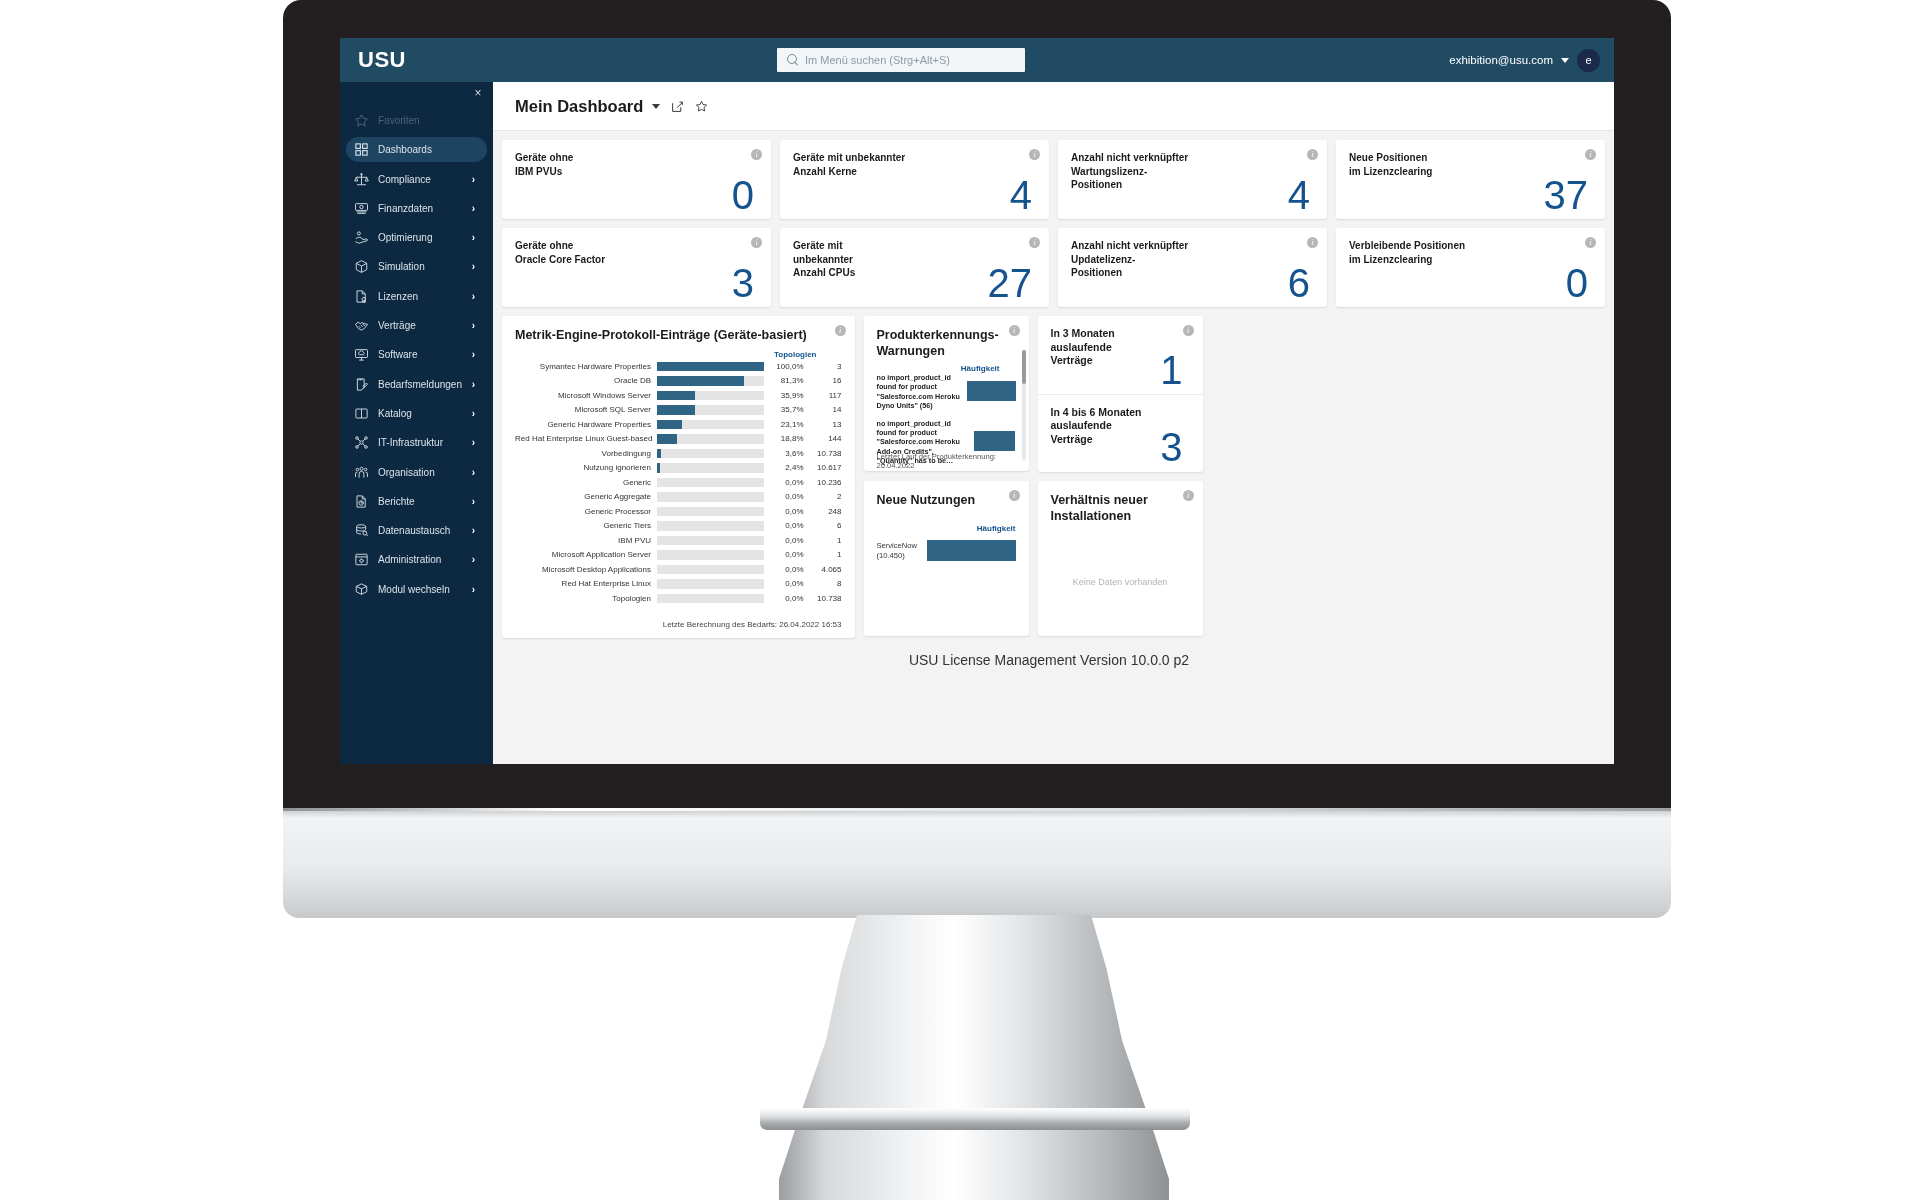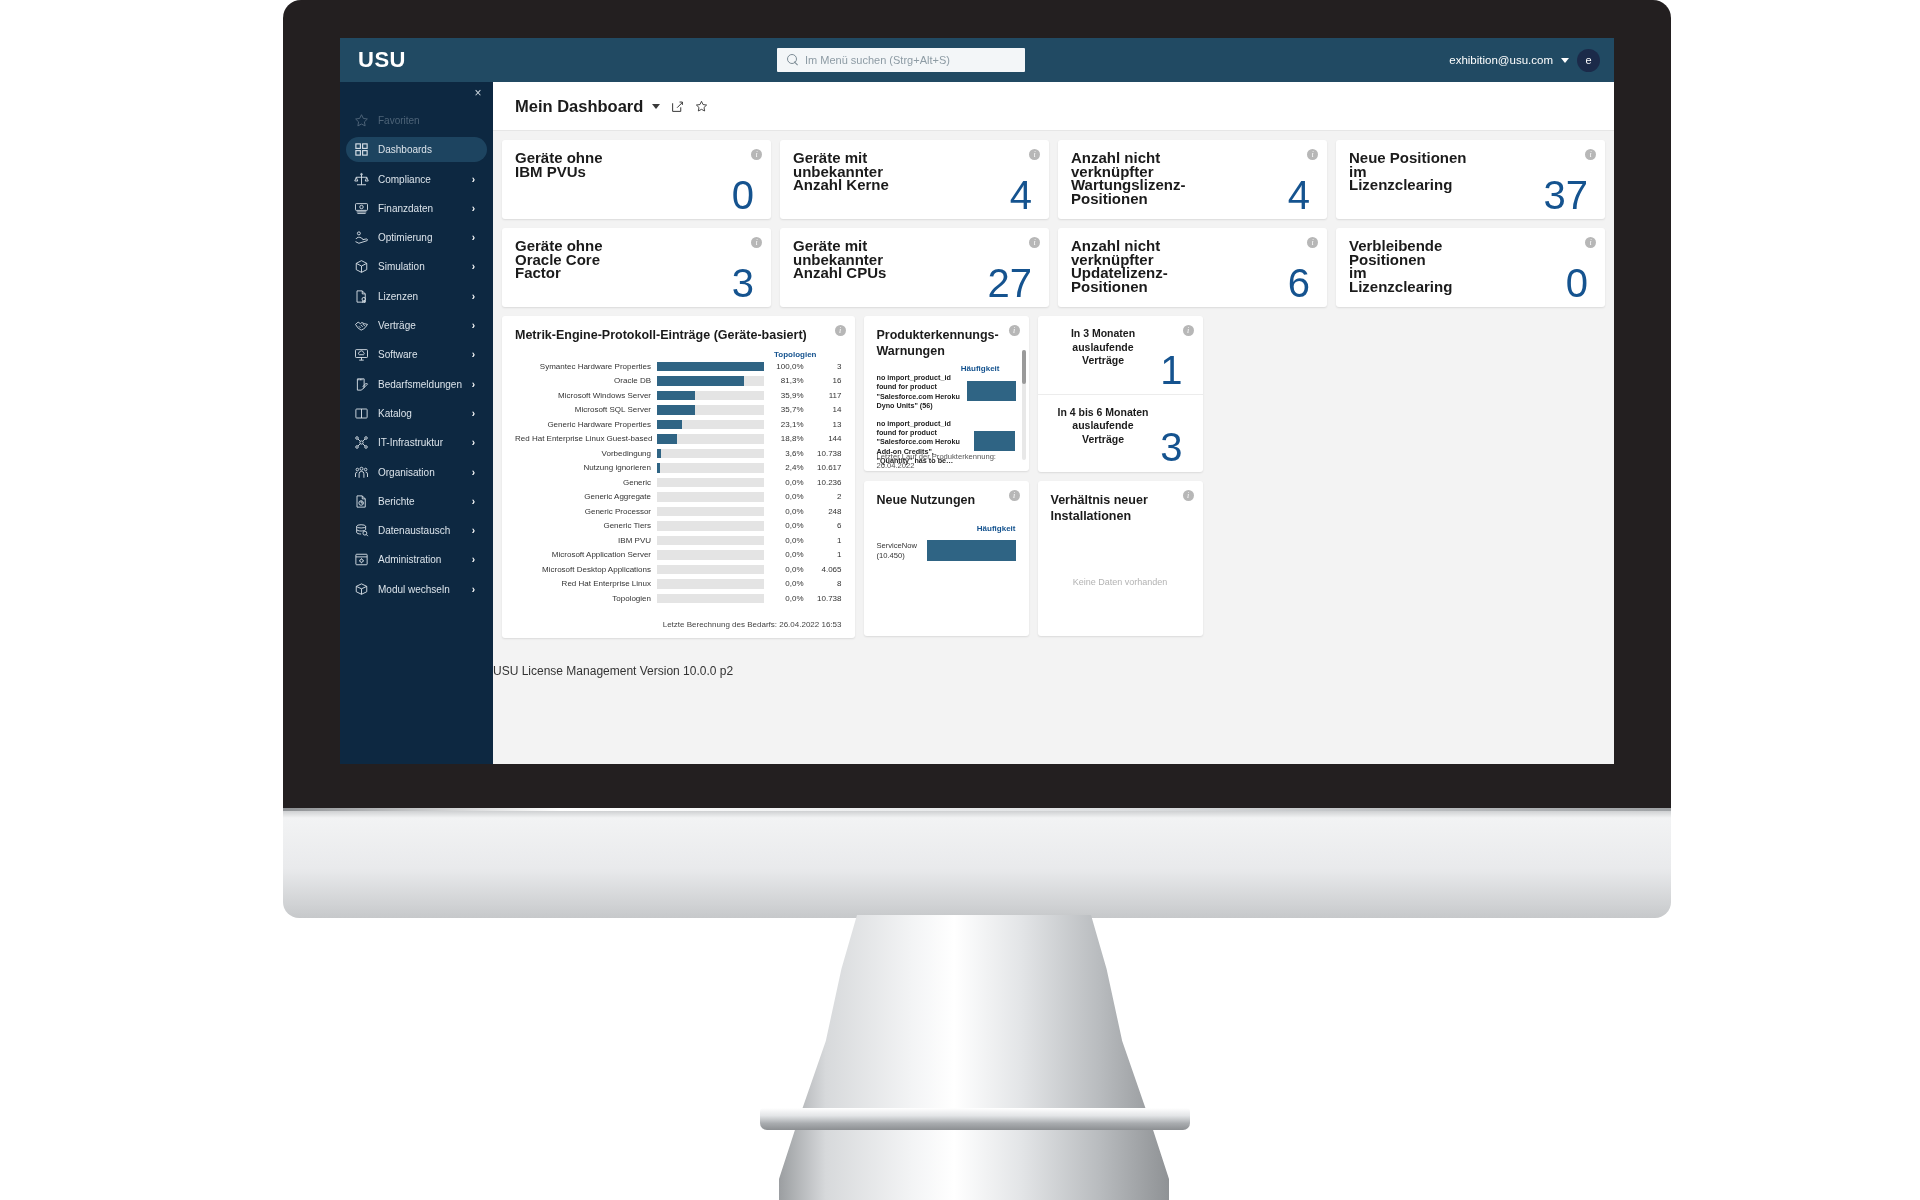--- a/index.html
+++ b/index.html
@@ -144,21 +144,21 @@
     box-shadow:0 1px 2px rgba(0,0,0,0.10);
   }
   .info-ico {
     position:absolute; right:9px; top:9px;
     width:11px;height:11px;border-radius:50%;background:#b7b7b7;color:#ffffff;
     font-size:8px;line-height:11px;text-align:center;font-family:"Liberation Serif",serif;font-style:italic;
     cursor:pointer;
   }
   .kpi { height:79px; padding:11px 13px; display:flex; align-items:flex-start; }
   .kpi-label {
-    font-size:15px; font-weight:bold; color:#1b1b1b; line-height:13.5px; max-width:118px;
+    font-size:10px; font-weight:bold; color:#1b1b1b; line-height:13.5px; max-width:118px;
   }
   .kpi-value {
     position:absolute; right:17px; bottom:4px;
     font-size:40px; color:#15538f; font-weight:normal; line-height:1;
     font-family:"Liberation Sans", sans-serif;
   }
 
   
   .lower {
     padding:0 9px 9px 9px; margin-top:9px;
@@ -190,40 +190,40 @@
   .scrollbar {
     position:absolute; right:3px; top:34px; width:4px; height:110px; background:#e8e8e8; border-radius:2px;
   }
   .scrollthumb { position:absolute; left:0; top:0; width:4px; height:34px; background:#9a9a9a; border-radius:2px; }
   .warn-foot { position:absolute; left:13px; bottom:1px; font-size:7.6px; color:#555555; }
 
   
   .contracts { padding:0; }
   .contract-sec { position:relative; height:77.5px; padding:11px 13px; }
   .contract-sec + .contract-sec { border-top:1px solid #ececec; }
-  .contract-label { font-size:10.5px; font-weight:bold; color:#1b1b1b; line-height:13.5px; max-width:105px;text-align:center; }
+  .contract-label { font-size:10.5px; font-weight:bold; color:#1b1b1b; line-height:13.5px; max-width:105px; }
   .contract-value { position:absolute; right:20px; bottom:4px; font-size:40px; color:#15538f; line-height:1; }
 
   
   .usage { padding:11px 13px; height:155px; position:relative; }
   .usage-legend { text-align:right; font-size:8px; color:#15538f; font-weight:bold; margin-top:16px; }
   .urow { display:flex; align-items:center; margin-top:7px; }
   .ulabel { width:50px; font-size:7.6px; color:#333333; line-height:9.5px; }
   .ubar { flex:1; height:21px; background:#2f6484; }
 
   
   .ratio { padding:11px 13px; height:155px; position:relative; }
   .ratio-empty {
     position:absolute; left:0; right:0; top:96px; text-align:center;
     font-size:9px; color:#b3b3b3;
   }
 
   .footer-version {
-    text-align:left; font-size:12px; color:#333333;
-    padding:0 9px 0 0; margin-top:17px; white-space:nowrap; overflow:hidden;
+    text-align:center; font-size:14px; color:#333333;
+    padding:0 9px 0 0; margin-top:5px; white-space:nowrap; overflow:hidden;
   }
 </style>
 </head>
 <body>
 
 <div id="stage">
 
   <div class="shadow-ellipse"></div>
   <div class="monitor-body"></div>
   <div class="monitor-chin"></div>

